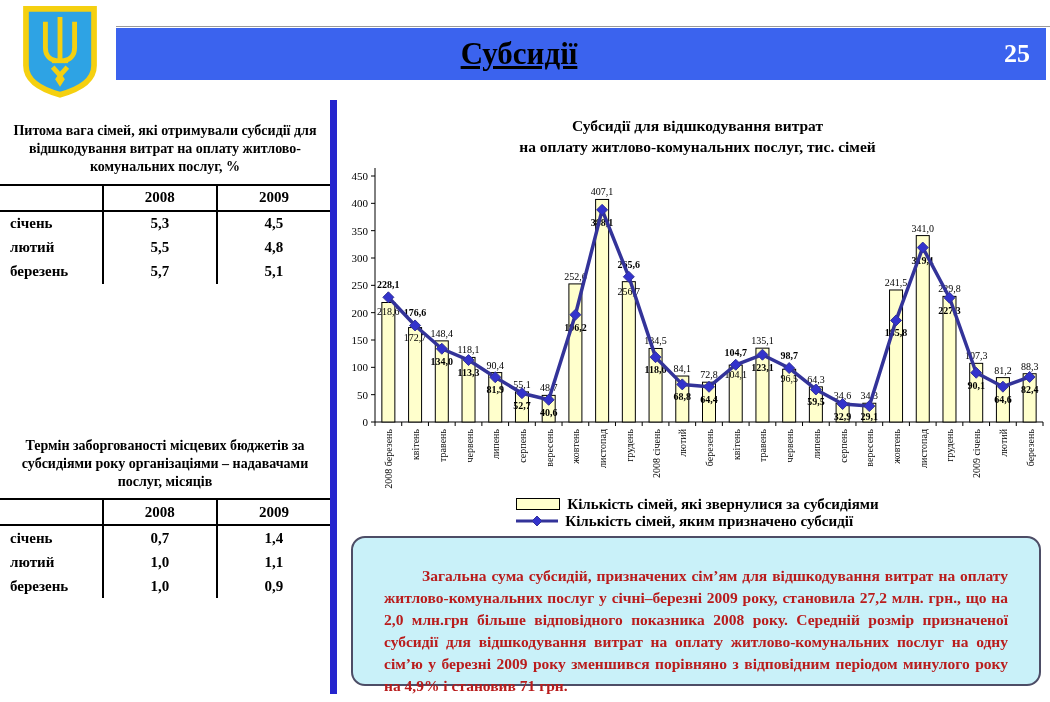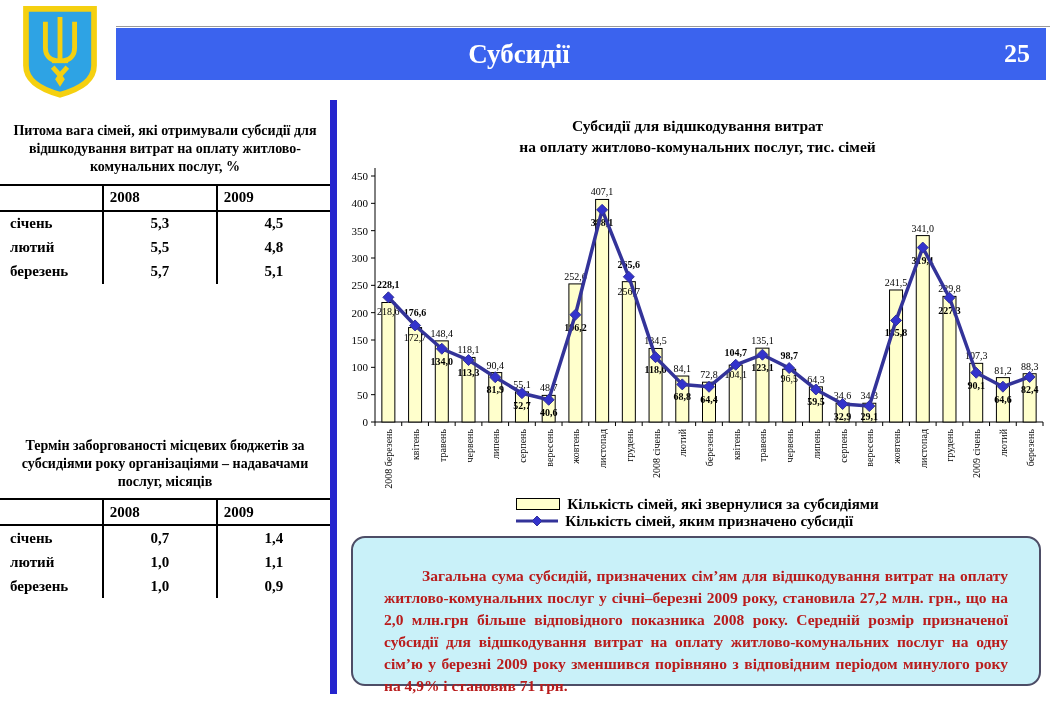--- a/index.html
+++ b/index.html
@@ -2,32 +2,32 @@
 <html><head>
 <meta charset="utf-8">
 <style>
   html,body{margin:0;padding:0;background:#fff;}
   .slide{position:relative;width:1050px;height:702px;background:#fff;overflow:hidden;
          font-family:"Liberation Serif",serif;color:#000;}
   
   .top-rule{position:absolute;left:116px;top:26px;width:934px;height:1px;background:#9a9a9a;}
   .header-bar{position:absolute;left:116px;top:28px;width:930px;height:52px;background:#3B63EE;}
   .header-title{position:absolute;left:calc(50% - 62px);top:50%;transform:translate(-50%,-50%);
-                color:#ffffff;font-size:27px;font-weight:bold;white-space:nowrap;}
+                color:#000000;font-size:31px;font-weight:bold;white-space:nowrap;text-decoration:underline;}
   .header-num{position:absolute;right:16px;top:50%;transform:translateY(-50%);
               color:#fff;font-size:26px;font-weight:bold;}
   .logo{position:absolute;left:8px;top:4px;width:104px;height:94px;}
   
   .left-panel{position:absolute;left:0;top:100px;width:330px;}
   .tbl-block{margin-top:22px;}
   .tbl-block.second{margin-top:153px;}
   .tbl-title{font-weight:bold;font-size:14px;text-align:center;padding:0 3px;line-height:1.3;}
   table.stats{border-collapse:collapse;margin:7px auto 0;font-weight:bold;font-size:15px;}
   .stats th,.stats td{padding:1px 6px;height:22px;}
-  .stats th{border-top:2px solid #000;border-bottom:2px solid #000;width:106px;text-align:left;margin-left:11px;}
+  .stats th{border-top:2px solid #000;border-bottom:2px solid #000;width:106px;text-align:center;margin-left:11px;}
   .stats th.corner{width:92px;}
   .stats td{text-align:center;}
   .stats td.lbl{text-align:left;padding-left:10px;}
   .stats th + th,.stats td + td{border-left:2px solid #000;}
   
   .divider{position:absolute;left:330px;top:100px;width:7px;height:594px;background:#2525CE;}
   
   .chart{position:absolute;left:345px;top:116px;width:705px;}
   .chart-title{text-align:center;font-weight:bold;font-size:15.5px;line-height:1.35;}
   svg#plot{display:block;margin-top:2px;}

